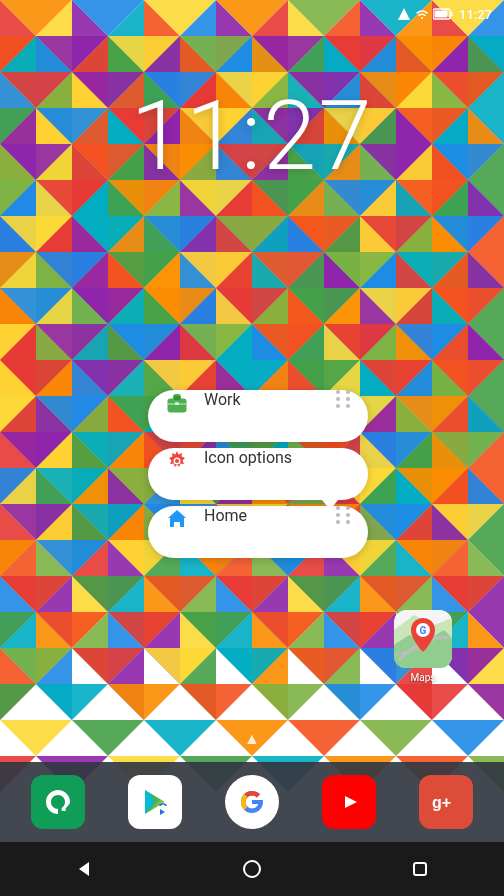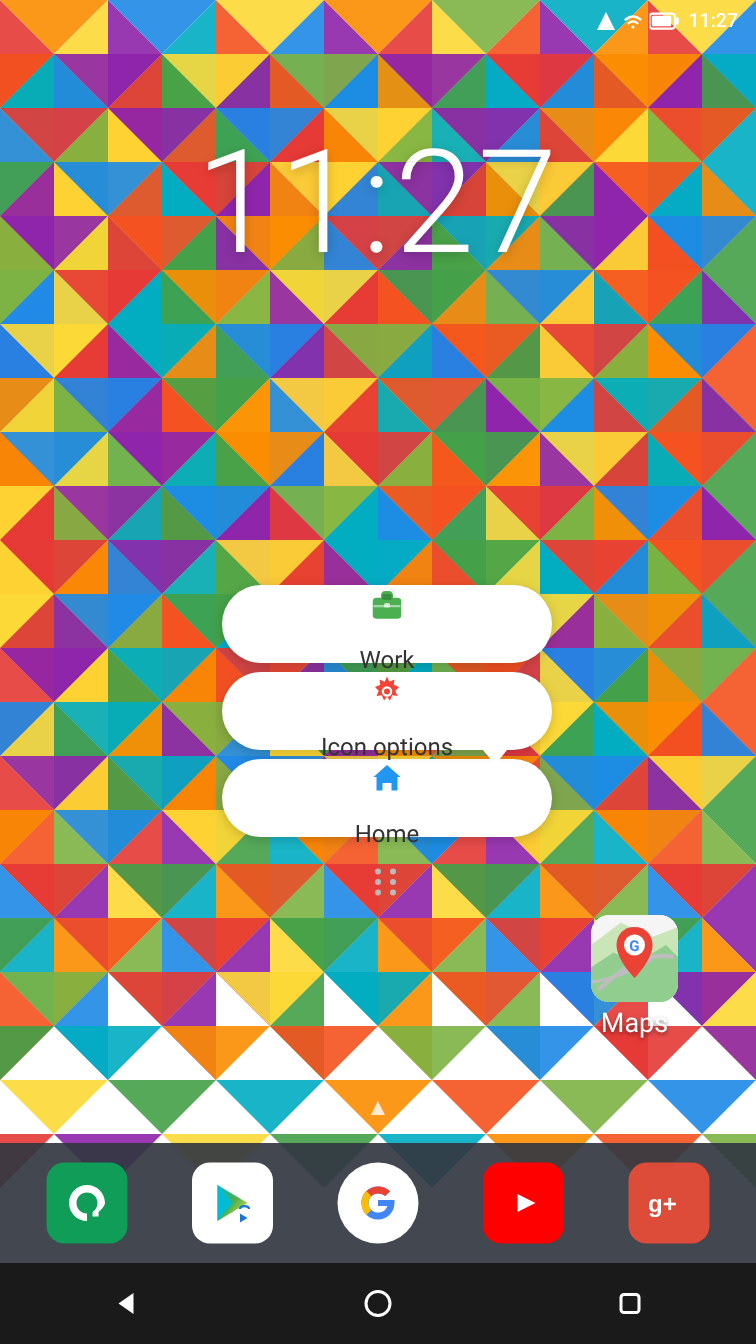--- a/index.html
+++ b/index.html
@@ -66,26 +66,25 @@
       z-index: 20;
       display: flex;
       flex-direction: column;
       gap: 6px;
     }
     .menu-item {
       background: white;
       border-radius: 30px;
       height: 52px;
       display: flex;
-      align-items: center;
+      align-items: flex-start;
       padding: 0 16px;
       gap: 14px;
       box-shadow: 0 2px 8px rgba(0,0,0,0.18);
       cursor: pointer;
-      flex-direction: column;
     }
     .menu-item-icon {
       width: 26px;
       height: 26px;
       display: flex;
       align-items: center;
       justify-content: center;
       flex-shrink: 0;
     }
     .menu-item-label {
@@ -136,21 +135,21 @@
       width: 58px;
       height: 58px;
       border-radius: 12px;
       overflow: hidden;
       display: flex;
       align-items: center;
       justify-content: center;
     }
     .maps-label {
       color: white;
-      font-size: 18px;
+      font-size: 10px;
       text-shadow: 0 1px 3px rgba(0,0,0,0.5);
     }
 
     
     .dock-arrow {
       position: absolute;
       bottom: 148px;
       left: 50%;
       transform: translateX(-50%);
       color: white;

